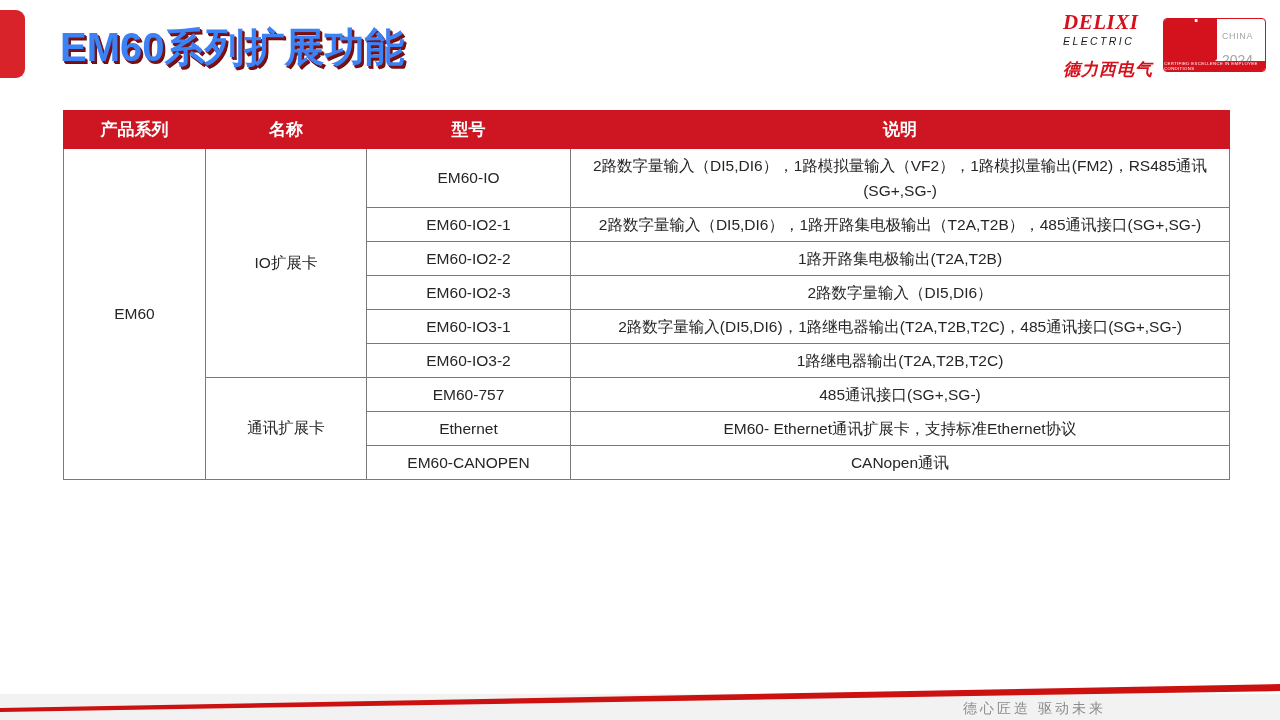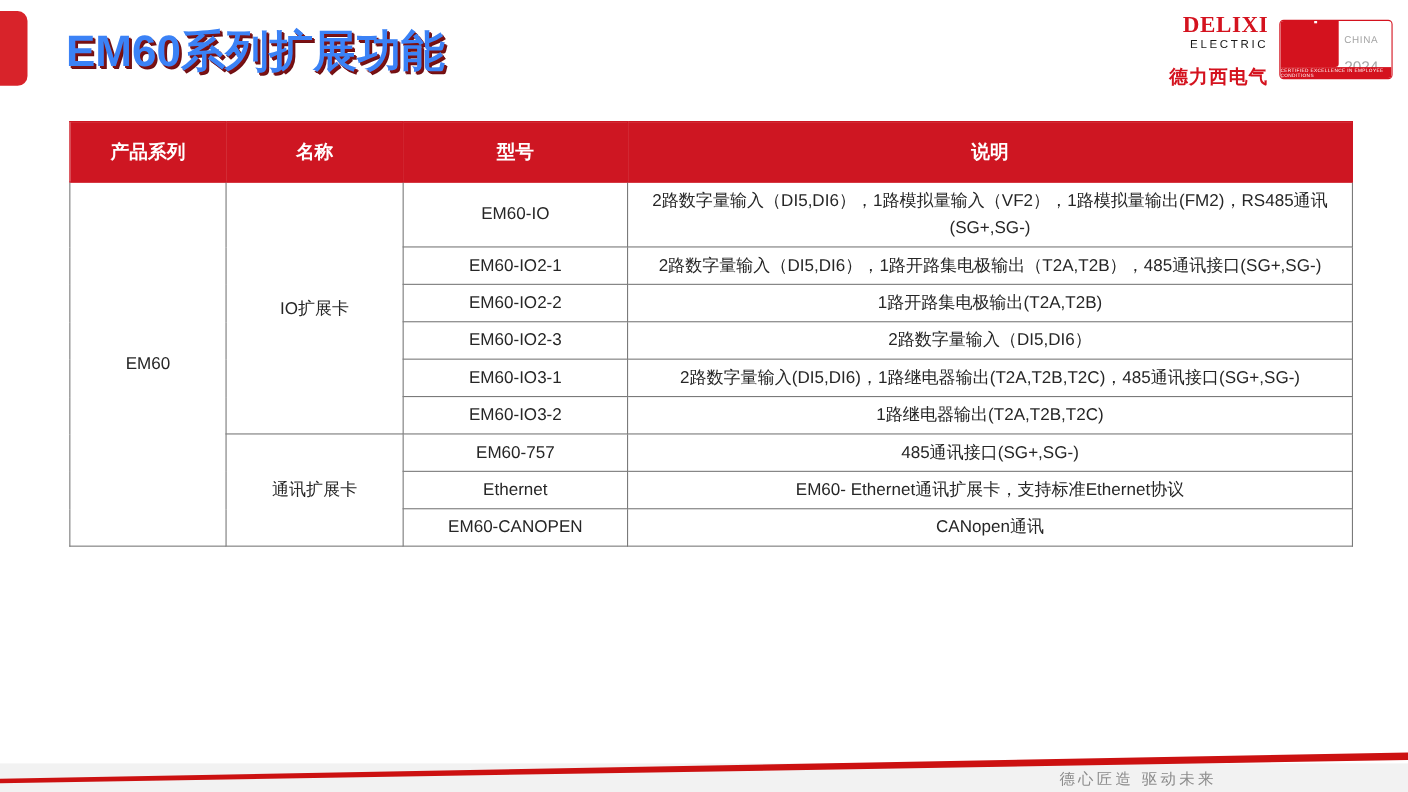--- a/index.html
+++ b/index.html
@@ -46,22 +46,23 @@
   #logo-area {
     position: absolute;
     right: 14px;
     top: 14px;
     height: 62px;
     display: flex;
     align-items: center;
     gap: 10px;
   }
   #delixi-logo {
-    text-align: right;
+    text-align: left;
     line-height: 1;
+    font-style: italic;
   }
   #delixi-wordmark {
     font-size: 21px;
     font-weight: bold;
     color: #d4121e;
     letter-spacing: 0.5px;
     font-family: "Liberation Serif", "DejaVu Serif", serif;
   }
   #delixi-sub {
     font-size: 10.5px;
@@ -155,21 +156,21 @@
     color: #262626;
     font-size: 15.5px;
     padding: 4px 6px;
     box-sizing: border-box;
   }
   #spec-table thead th {
     background: #ce1622;
     color: #ffffff;
     font-size: 17px;
     font-weight: bold;
-    height: 55px;
+    height: 38px;
     padding: 3px;
     border-color: #ce1622;
   }
   .desc-cell { font-size: 15.5px; line-height: 25px; }
   .col-series { width: 142px; }
   .col-name   { width: 161px; }
   .col-model  { width: 204px; }
   .col-desc   { width: 659px; }
 
   

